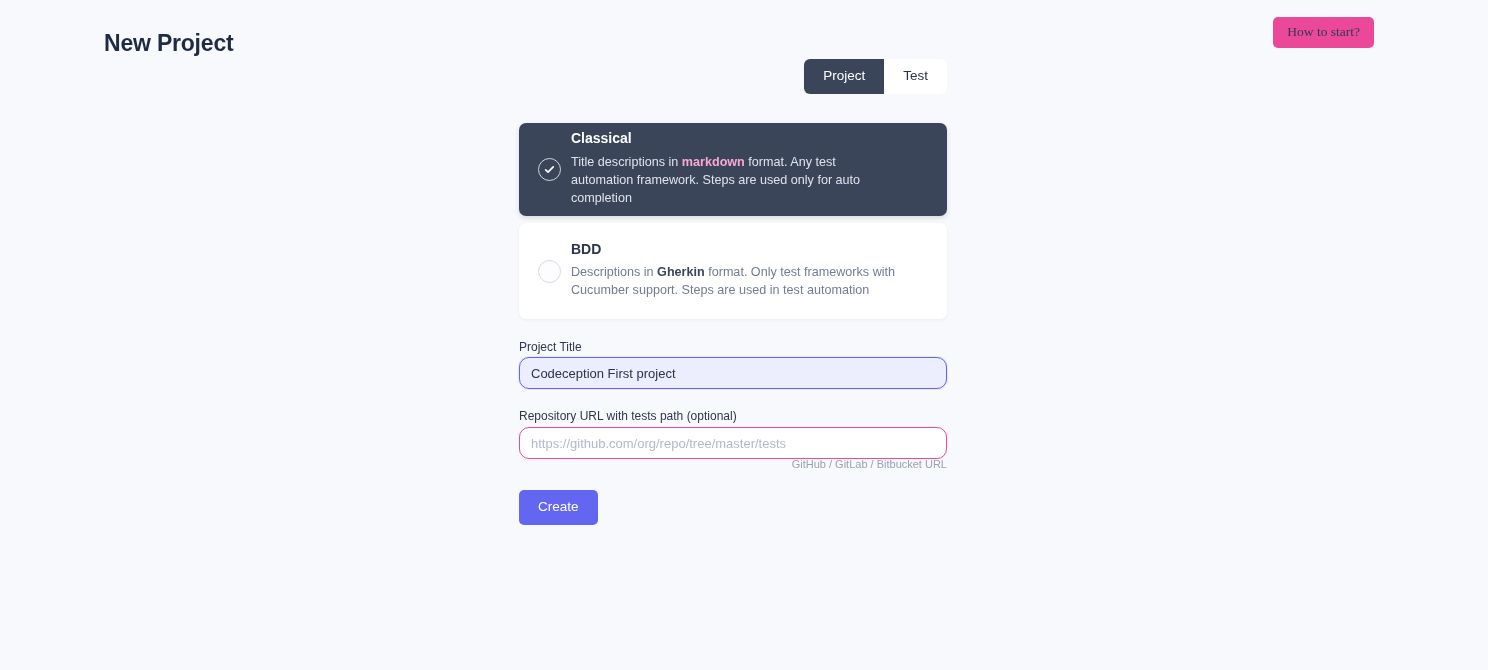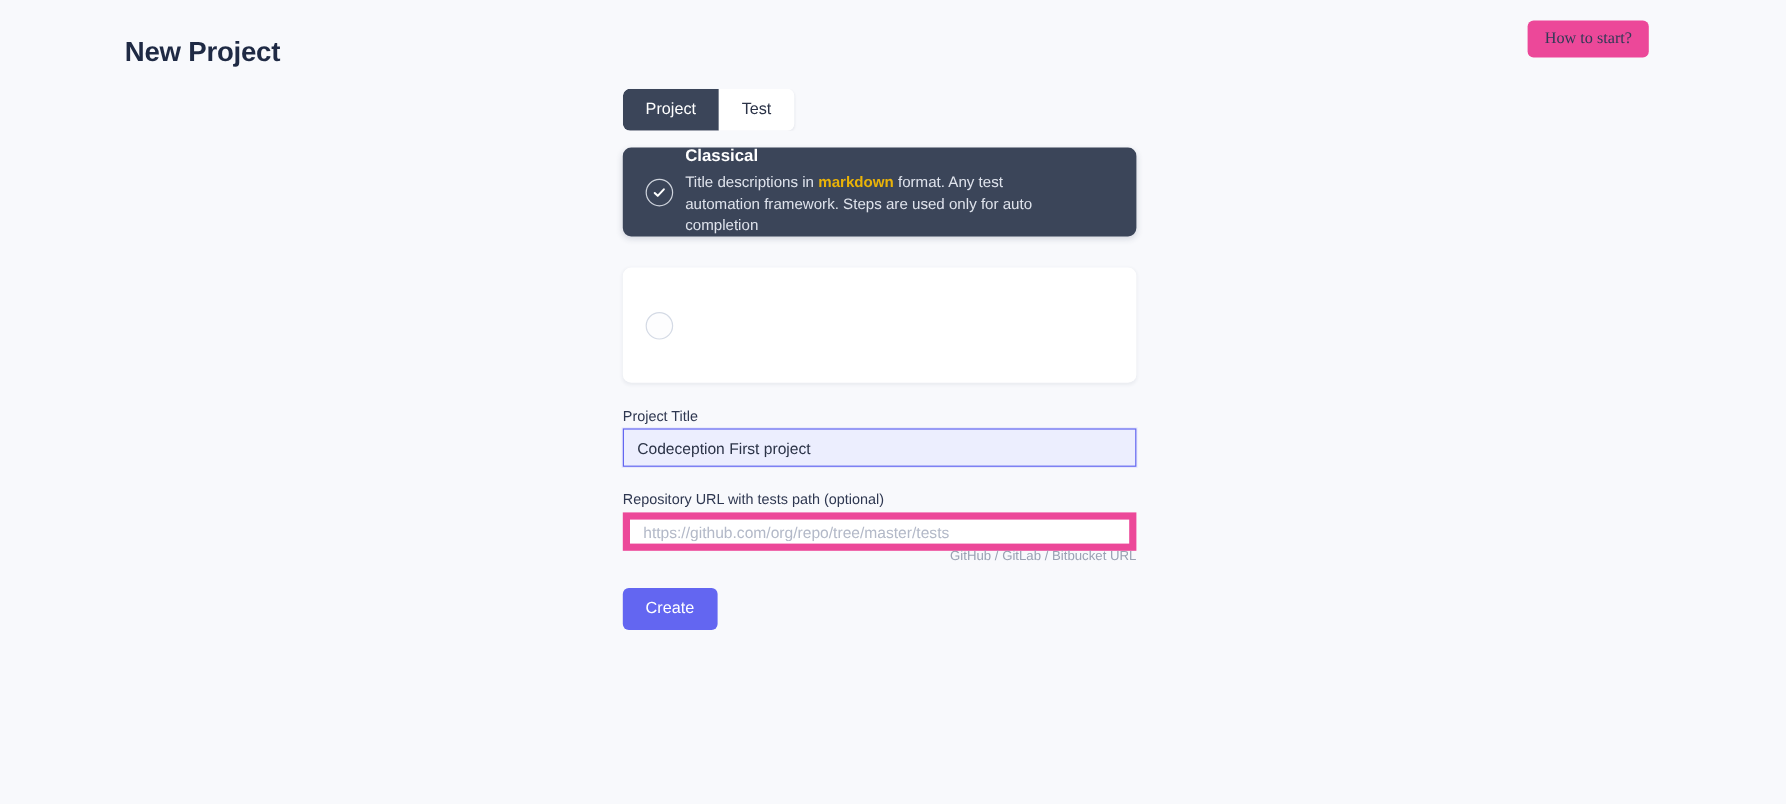--- a/index.html
+++ b/index.html
@@ -44,26 +44,26 @@
     font-family: Liberation Serif, serif;
     padding: 8px 14px 9px 14px;
     cursor: pointer;
     line-height: 1;
   }
 
   
   .tab-group {
     position: absolute;
     left: 519px;
-    top: 74px;
+    top: 59px;
     display: flex;
     border-radius: 6px;
     overflow: hidden;
     width: 428px;
-    justify-content: flex-start;
+    justify-content: flex-end;
   }
   .tab-inner {
     display: flex;
     border-radius: 6px;
     overflow: hidden;
     box-shadow: 0 1px 2px rgba(30,40,70,0.08);
   }
   .tab {
     font-size: 13.5px;
     font-family: inherit;
@@ -86,21 +86,21 @@
     position: absolute;
     left: 519px;
     width: 428px;
     border-radius: 7px;
     display: flex;
     align-items: center;
     padding: 0 0 0 0;
   }
   .option-card.selected {
     top: 123px;
-    height: 74px;
+    height: 93px;
     background: #3b4559;
     box-shadow: 0 2px 5px rgba(40,50,80,0.16);
   }
   .option-card.unselected {
     top: 223px;
     height: 96px;
     background: #ffffff;
     box-shadow: 0 1px 3px rgba(40,50,80,0.07);
   }
   .radio-slot {
@@ -138,55 +138,55 @@
   .unselected .card-title { color: #2b3550; }
   .card-desc {
     font-size: 12.6px;
     line-height: 1.42;
     margin: 0;
     max-width: 330px;
   }
   .selected .card-desc { color: #dfe3ec; }
   .unselected .card-desc { color: #727c93; }
   .card-desc b { font-weight: bold; }
-  .selected .card-desc b { color: #eab308; }
+  .selected .card-desc b { color: #f9a8d4; }
   .unselected .card-desc b { color: #3b4559; }
 
   
   .field-label {
     position: absolute;
     left: 519px;
     font-size: 12px;
     color: #2e3750;
   }
   .field-label.title-label { top: 340px; }
   .field-label.url-label { top: 409px; }
 
   .text-input {
     position: absolute;
     left: 519px;
     width: 428px;
     height: 32px;
-    border-radius: 0;
+    border-radius: 10px;
     font-family: inherit;
     font-size: 13px;
     padding: 0 11px;
     outline: none;
   }
   .text-input.focused {
     top: 357px;
     background: #eceefe;
     border: 1.4px solid #6366f1;
     color: #2b3347;
     box-shadow: 0 0 0 1px rgba(99,102,241,0.10);
   }
   .text-input.plain {
     top: 427px;
     background: #ffffff;
-    border: 6px solid #ec4899;
+    border: 1px solid #ec4899;
     color: #2b3347;
   }
   .text-input.plain::placeholder { color: #b3b9c8; }
 
   .field-hint {
     position: absolute;
     left: 519px;
     width: 428px;
     top: 458px;
     text-align: right;
@@ -238,20 +238,26 @@
     <p class="card-desc">
       <span>Title descriptions in </span><b>markdown</b><span> format. Any test automation framework. Steps are used only for auto completion</span>
     </p>
   </div>
 </div>
 
 <div class="option-card unselected">
   <div class="radio-slot">
     <span class="radio-check empty"></span>
   </div>
+  <div class="card-body">
+    <p class="card-title">BDD</p>
+    <p class="card-desc">
+      <span>Descriptions in </span><b>Gherkin</b><span> format. Only test frameworks with Cucumber support. Steps are used in test automation</span>
+    </p>
+  </div>
 </div>
 
 <label class="field-label title-label">Project Title</label>
 <input class="text-input focused" type="text" value="Codeception First project" style="">
 
 <label class="field-label url-label">Repository URL with tests path (optional)</label>
 <input class="text-input plain" type="text" placeholder="https://github.com/org/repo/tree/master/tests" style="">
 <div class="field-hint">GitHub / GitLab / Bitbucket URL</div>
 
 <button class="create-btn">Create</button>

